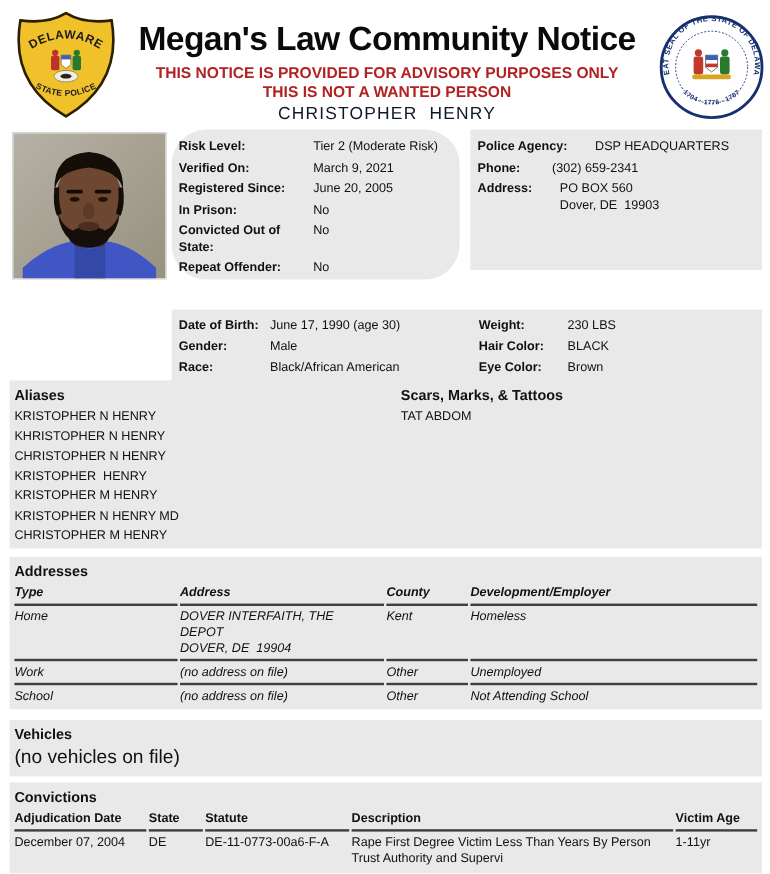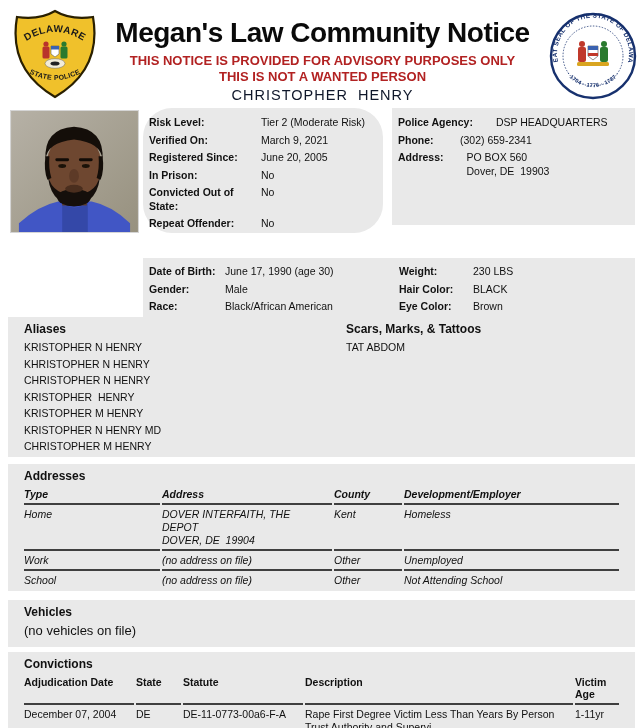--- a/index.html
+++ b/index.html
@@ -31,38 +31,38 @@
   .panel-risk .lbl { width:112px; flex:none; padding-right:4px; }
   .panel-police { top:108px; left:392px; width:243px; height:117px; padding:6px 4px 4px 6px; }
   .panel-police .lbl { min-width:62px; flex:none; white-space:nowrap; padding-right:23px; }
   .panel-desc   { top:230px; left:143px; width:492px; height:76px; padding:5px 4px 3px 6px; display:flex;margin-top:28px; }
   .desc-col-left  { width:250px; flex:none; }
   .desc-col-right { flex:1; }
   .desc-col-left  .lbl { width:76px; flex:none; }
   .desc-col-right .lbl { width:74px; flex:none; }
   .pre { white-space:pre; }
   
-  .sect { position:absolute; left:8px; width:627px; background:#e9e9e9; padding:5px 16px; overflow:hidden; }
+  .sect { position:absolute; left:8px; width:627px; background:#e9e9e9; padding:5px 4px; overflow:hidden; }
   .sect-title { font-size:12px; font-weight:bold; color:#111; margin-bottom:3px; }
   .sect-aliases     { top:317px; height:140px; }
   .sect-addresses   { top:464px; height:127px; }
   .sect-vehicles    { top:600px; height:47px; }
   .sect-convictions { top:652px; height:76px; }
   .aliases-flex { display:flex; }
   .aliases-left { width:322px; flex:none; }
   .aliases-right { flex:1; }
   .alias-item, .scar-item { font-size:10.5px; line-height:16.5px; color:#111; }
   
   .tbl { width:100%; font-size:10.5px; color:#111; }
   .addr-grid { display:grid; grid-template-columns:136px 170px 68px 1fr; column-gap:2px;font-style:italic; }
   .conv-grid { display:grid; grid-template-columns:110px 45px 120px 268px 1fr; column-gap:2px; }
   .thead { font-weight:bold; padding:2px 0 3px 0; border-bottom:2px solid #3f3f3f; }
   .cell { padding:3px 0 2px 0; line-height:13px; }
   .row-line { border-bottom:2px solid #3f3f3f; }
-  .empty-note { font-size:13px; color:#111; margin-top:4px; }
+  .empty-note { font-size:16px; color:#111; margin-top:4px; }
 </style>
 </head>
 <body>
 
 <div class="page">
 
   <div>
 
     <svg class="badge" viewBox="0 0 90 92">
       <path d="M45 3 C 55 9, 69 11, 83 9 C 88 38, 81 68, 45 89 C 9 68, 2 38, 7 9 C 21 11, 35 9, 45 3 Z" fill="#F0C12B" stroke="#2a2000" stroke-width="2.2"></path>

